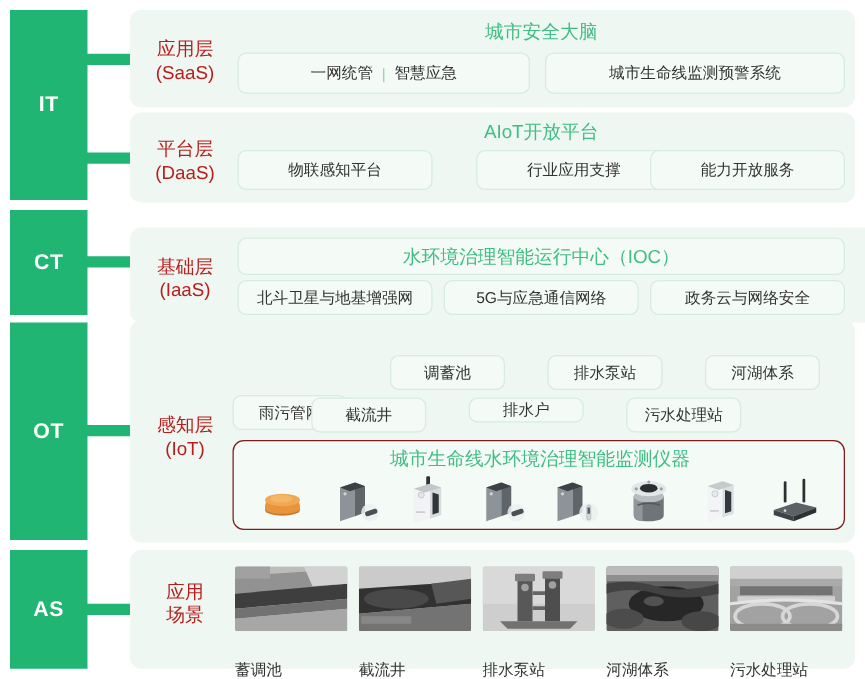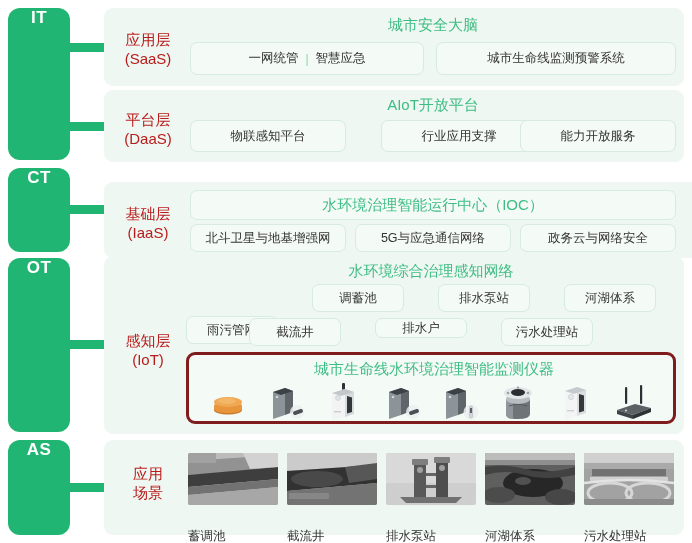--- a/index.html
+++ b/index.html
@@ -10,26 +10,26 @@
     overflow: hidden;
     position: relative;
   }
   .diagram { position: relative; width: 692px; height: 543px; }
 
   
   .spine-block {
     position: absolute;
     left: 8px; width: 62px;
     background: #21b573;
-    border-radius: 12px;
+    border-radius: 0;
     color: #ffffff;
     font-weight: bold;
     font-size: 17px;
     letter-spacing: .5px;
-    display: flex; justify-content: center;
+    display: flex; align-items: center; justify-content: center;
   }
   .connector {
     position: absolute;
     left: 68px;
     height: 9px;
     width: 36px;
     background: #21b573;
   }
 
   
@@ -67,21 +67,21 @@
     color: #3fbd84;
     font-size: 15px;
     background: #f4faf6;
   }
   .sep { color: #8fd4ae; margin: 0 7px; font-size: 12px; }
 
   
   .device-box {
     position: absolute;
     background: #f4faf6;
-    border: 3px solid #7f1d1d;
+    border: 1px solid #7f1d1d;
     border-radius: 9px;
   }
   .device-row {
     position: absolute;
     left: 0; right: 0;
     display: flex;
     align-items: flex-end;
     justify-content: space-around;
     padding: 0 10px;
   }
@@ -180,21 +180,20 @@
     <div class="pill" style="left:416px; top:42px; width:156px; height:28px;">
       <span>政务云与网络安全</span>
     </div>
   </div>
 
   <div class="panel" style="left:104px; top:256px; width:580px; height:178px;">
     <div class="layer-label" style="left:8px; top:75px;">
       <div>感知层</div>
       <div>(IoT)</div>
     </div>
-    <div class="panel-title" style="left:82px; top:6px; width:490px;">水环境综合治理感知网络</div>
 
     <div class="pill" style="left:82px; top:28px; width:92px; height:28px;margin-top:32px;">
       <span>雨污管网</span>
     </div>
     <div class="pill" style="left:208px; top:28px; width:92px; height:28px;">
       <span>调蓄池</span>
     </div>
     <div class="pill" style="left:334px; top:28px; width:92px; height:28px;">
       <span>排水泵站</span>
     </div>

